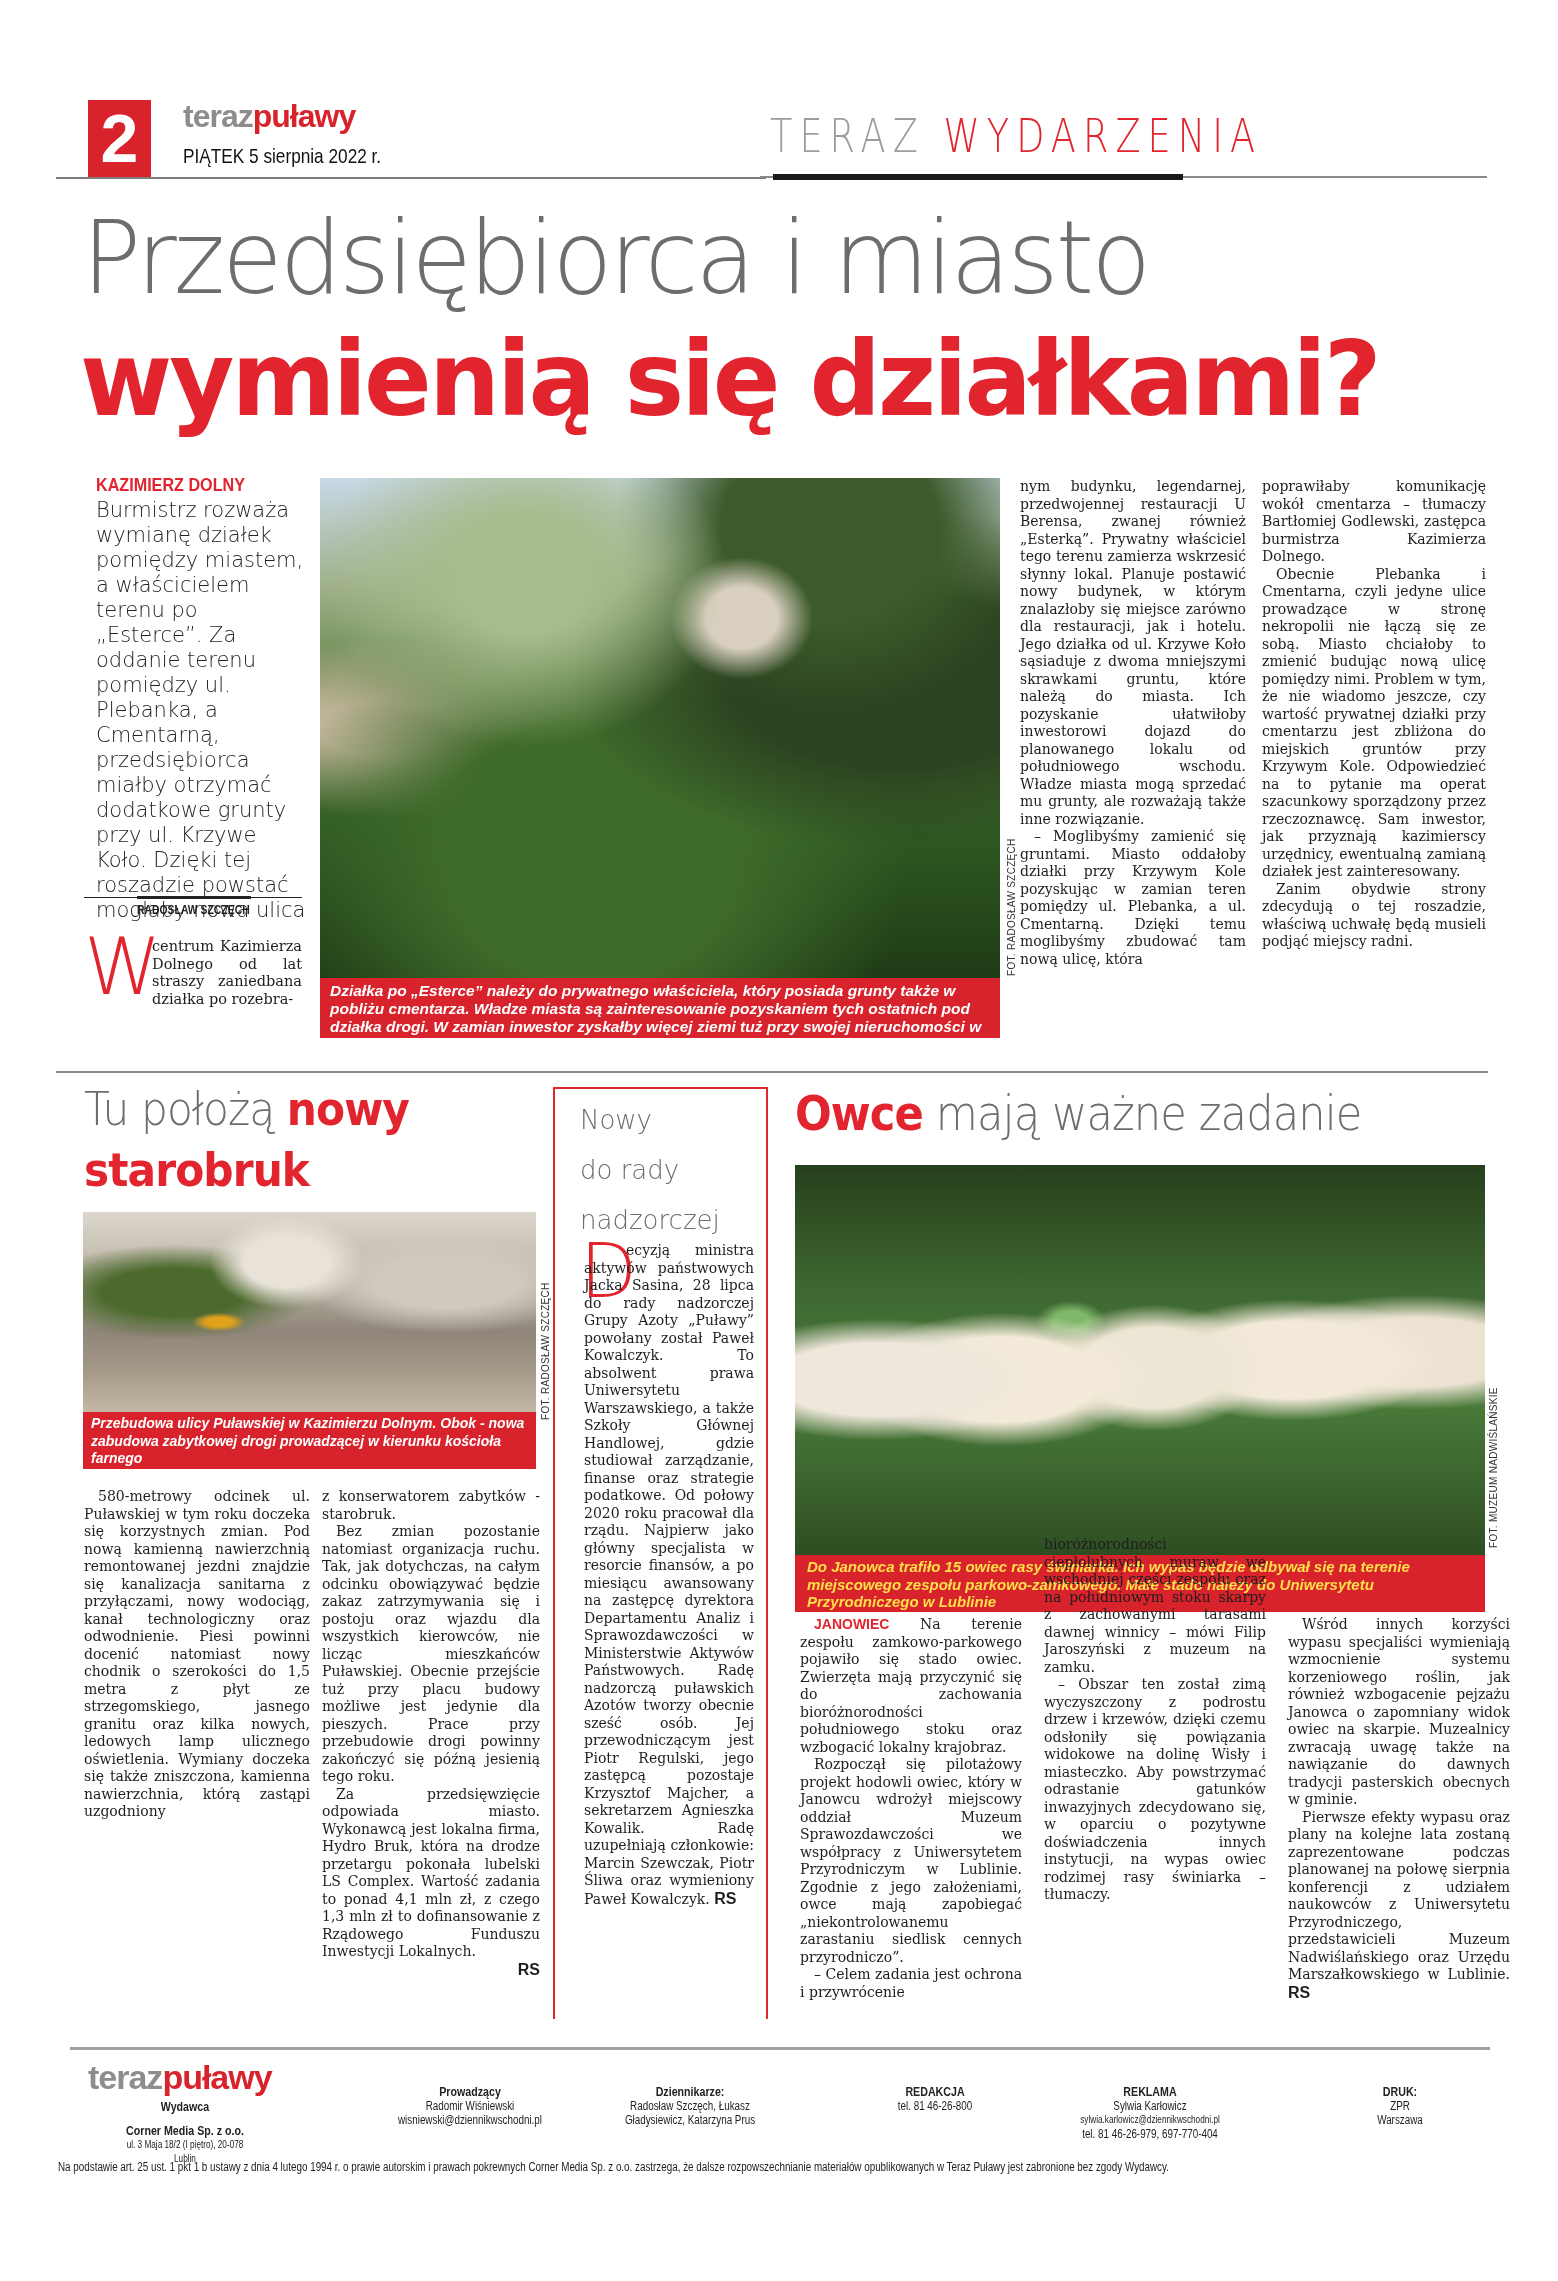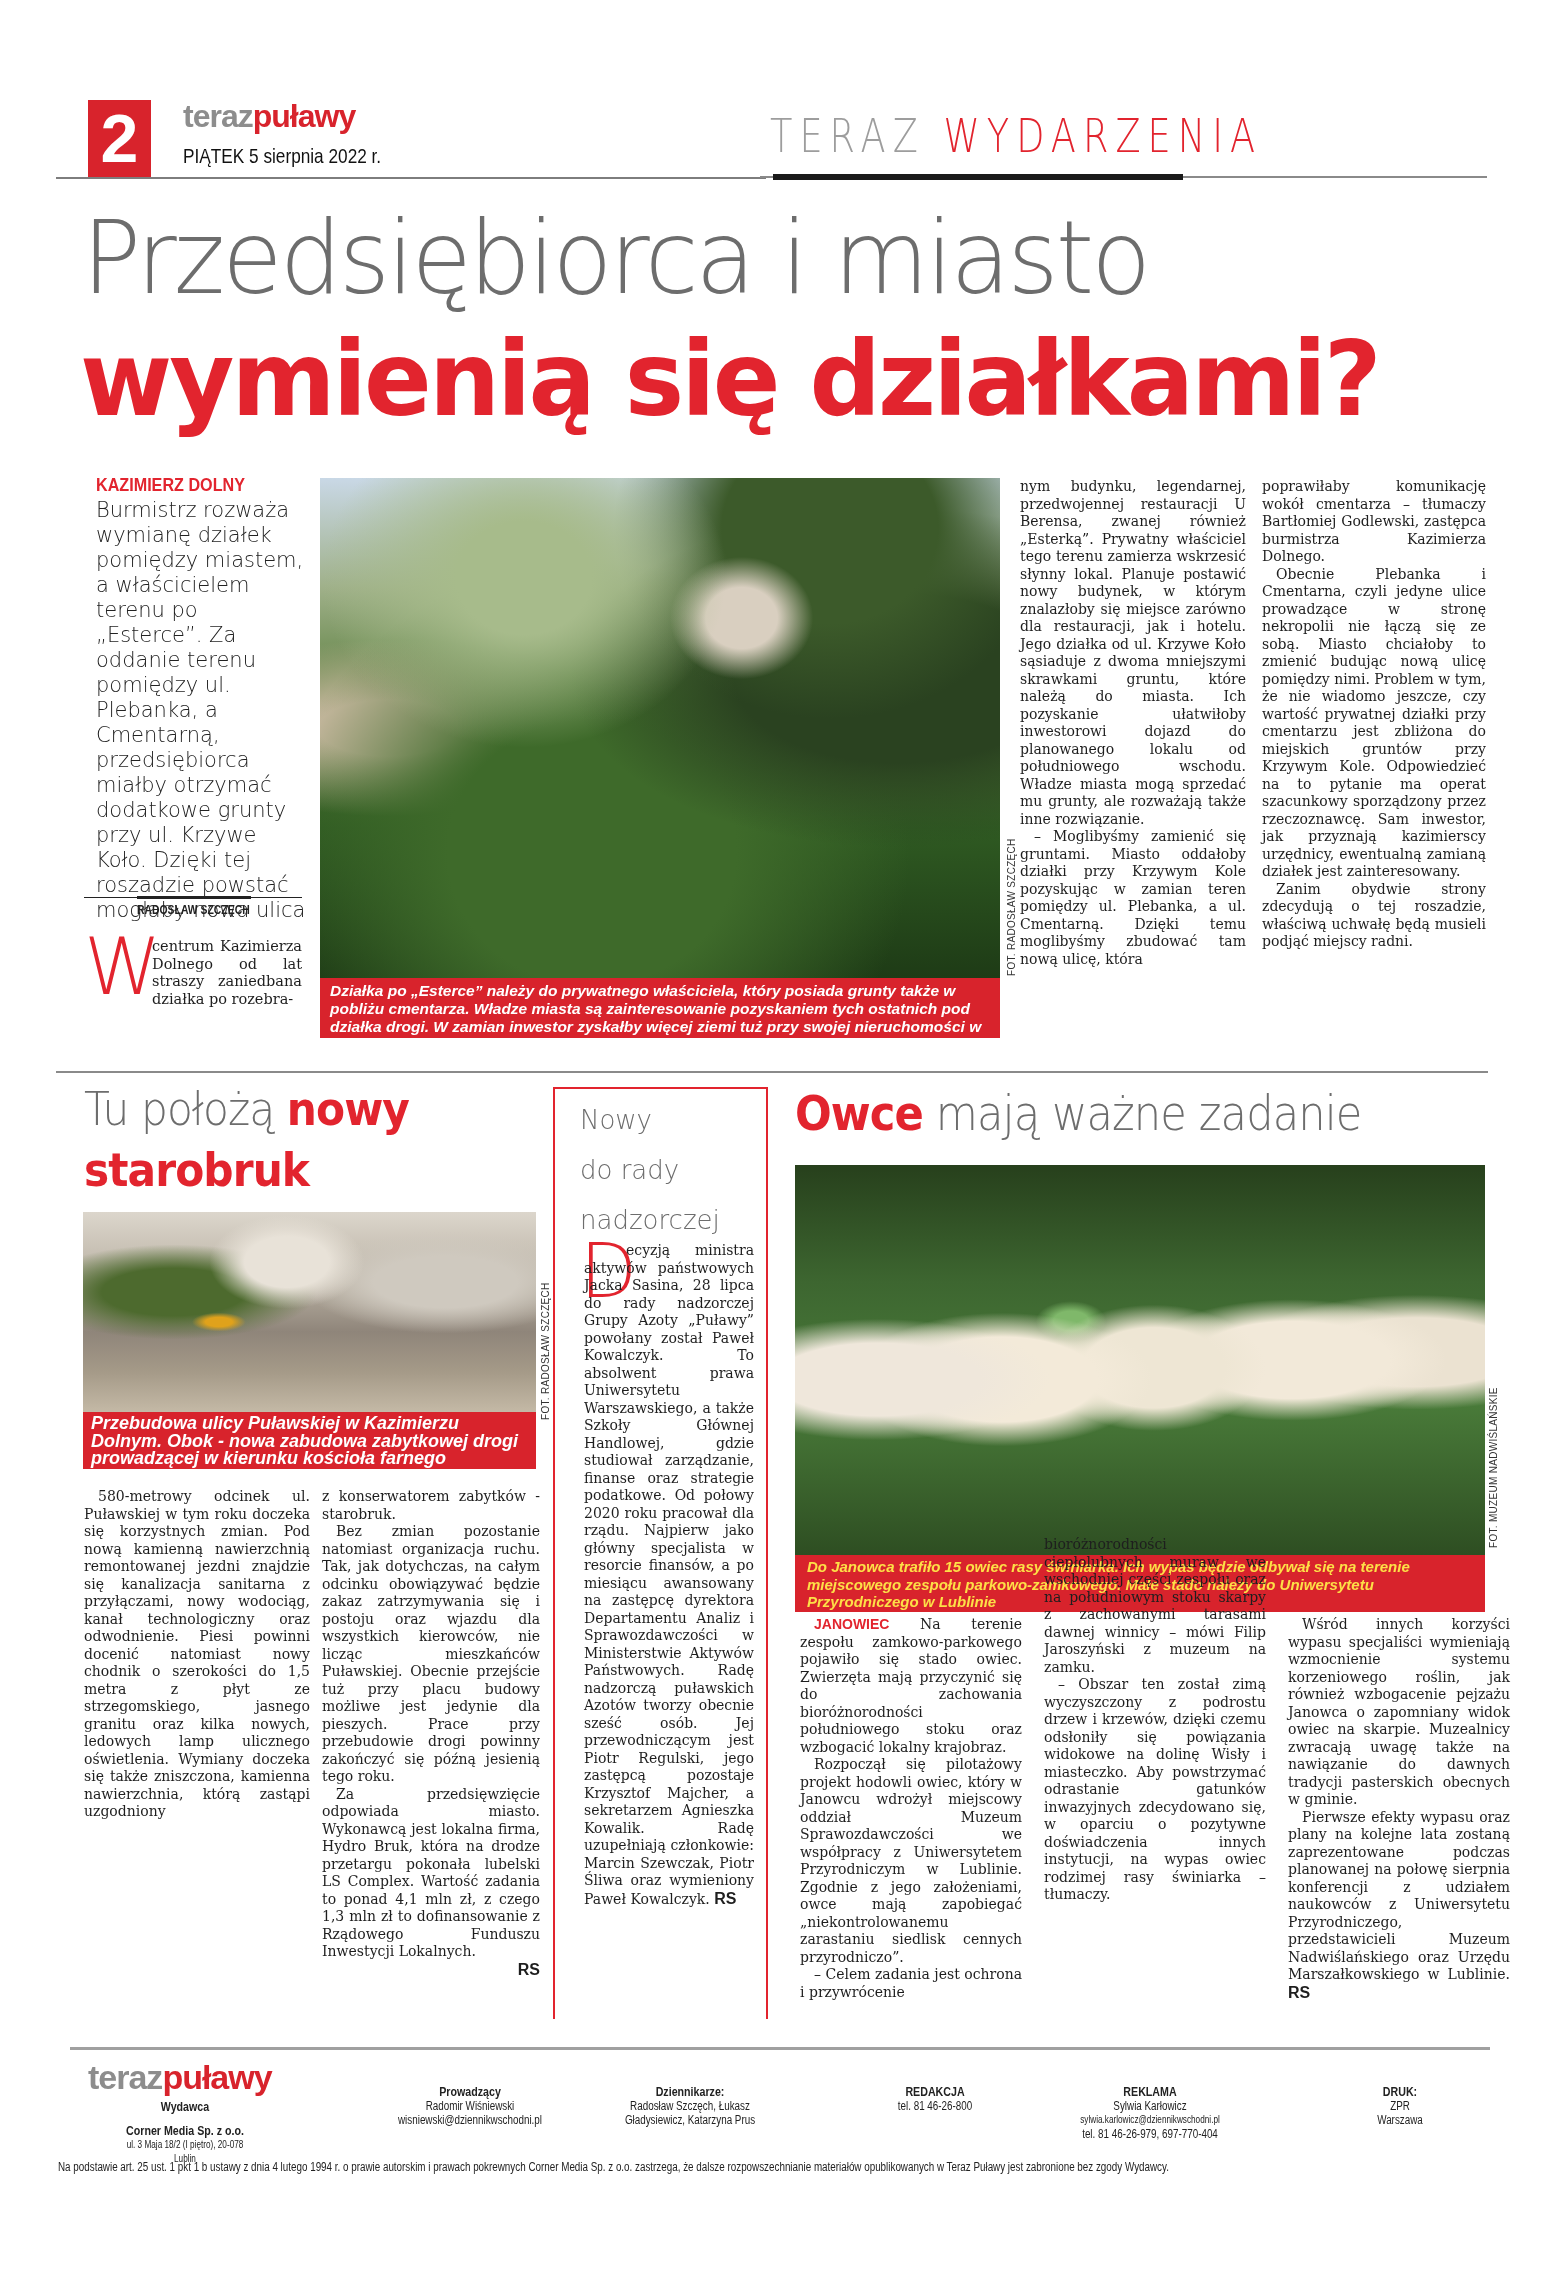--- a/index.html
+++ b/index.html
@@ -65,21 +65,21 @@
   #h2a b { font-weight: bold; color: #e2242e; }
   #h2b { left: 84px; top: 1143px; font-family: "DejaVu Sans", sans-serif; font-weight: bold; font-size: 46px; color: #e2242e; letter-spacing: -1px; transform: scaleX(0.92); transform-origin: left; }
   #photo2 { left: 83px; top: 1212px; width: 453px; height: 200px;
     background:
       radial-gradient(ellipse at 45% 25%, #e8e2d8 0 12%, transparent 22%),
       radial-gradient(ellipse at 80% 35%, #cfc9bf 0 14%, transparent 28%),
       radial-gradient(ellipse at 30% 55%, #e0a21b 0 3%, transparent 6%),
       radial-gradient(ellipse at 20% 40%, #4d6a2e 0 14%, transparent 28%),
       linear-gradient(180deg, #dcd6cc 0%, #b8b0a2 35%, #8f857a 60%, #a59a88 80%, #c4b9a6 100%); }
   #cap2 { left: 83px; top: 1412px; width: 453px; height: 57px; background: #d8232c; color: #fff;
-    font-family: "Liberation Sans", sans-serif; font-style: italic; font-weight: bold; font-size: 18px; line-height: 17.5px; padding: 3px 8px 0 8px; }
+    font-family: "Liberation Sans", sans-serif; font-style: italic; font-weight: bold; font-size: 14px; line-height: 17.5px; padding: 3px 8px 0 8px; }
   #credit2 { left: 540px; top: 1420px; }
   #s2c1 { left: 84px; top: 1488px; width: 226px; }
   #s2c2 { left: 322px; top: 1488px; width: 218px; }
   .kick { font-family: "Liberation Sans", sans-serif; font-weight: bold; color: #e2242e; font-size: 14px; }
   .sig { font-family: "Liberation Sans", sans-serif; font-weight: bold; font-size: 16px; }
 
   
   #box { left: 553px; top: 1087px; width: 215px; height: 932px; border: 2px solid #e2242e; border-bottom: none; }
   #box-title { left: 580px; top: 1095px; width: 180px; font-family: "DejaVu Sans", sans-serif; font-weight: 200; font-size: 26px; line-height: 50px; color: #6d6d6d; }
   #dropD { left: 580px; top: 1238px; font-family: "DejaVu Sans", sans-serif; font-weight: 200; font-size: 74px; line-height: 66px; color: #e2242e; }

